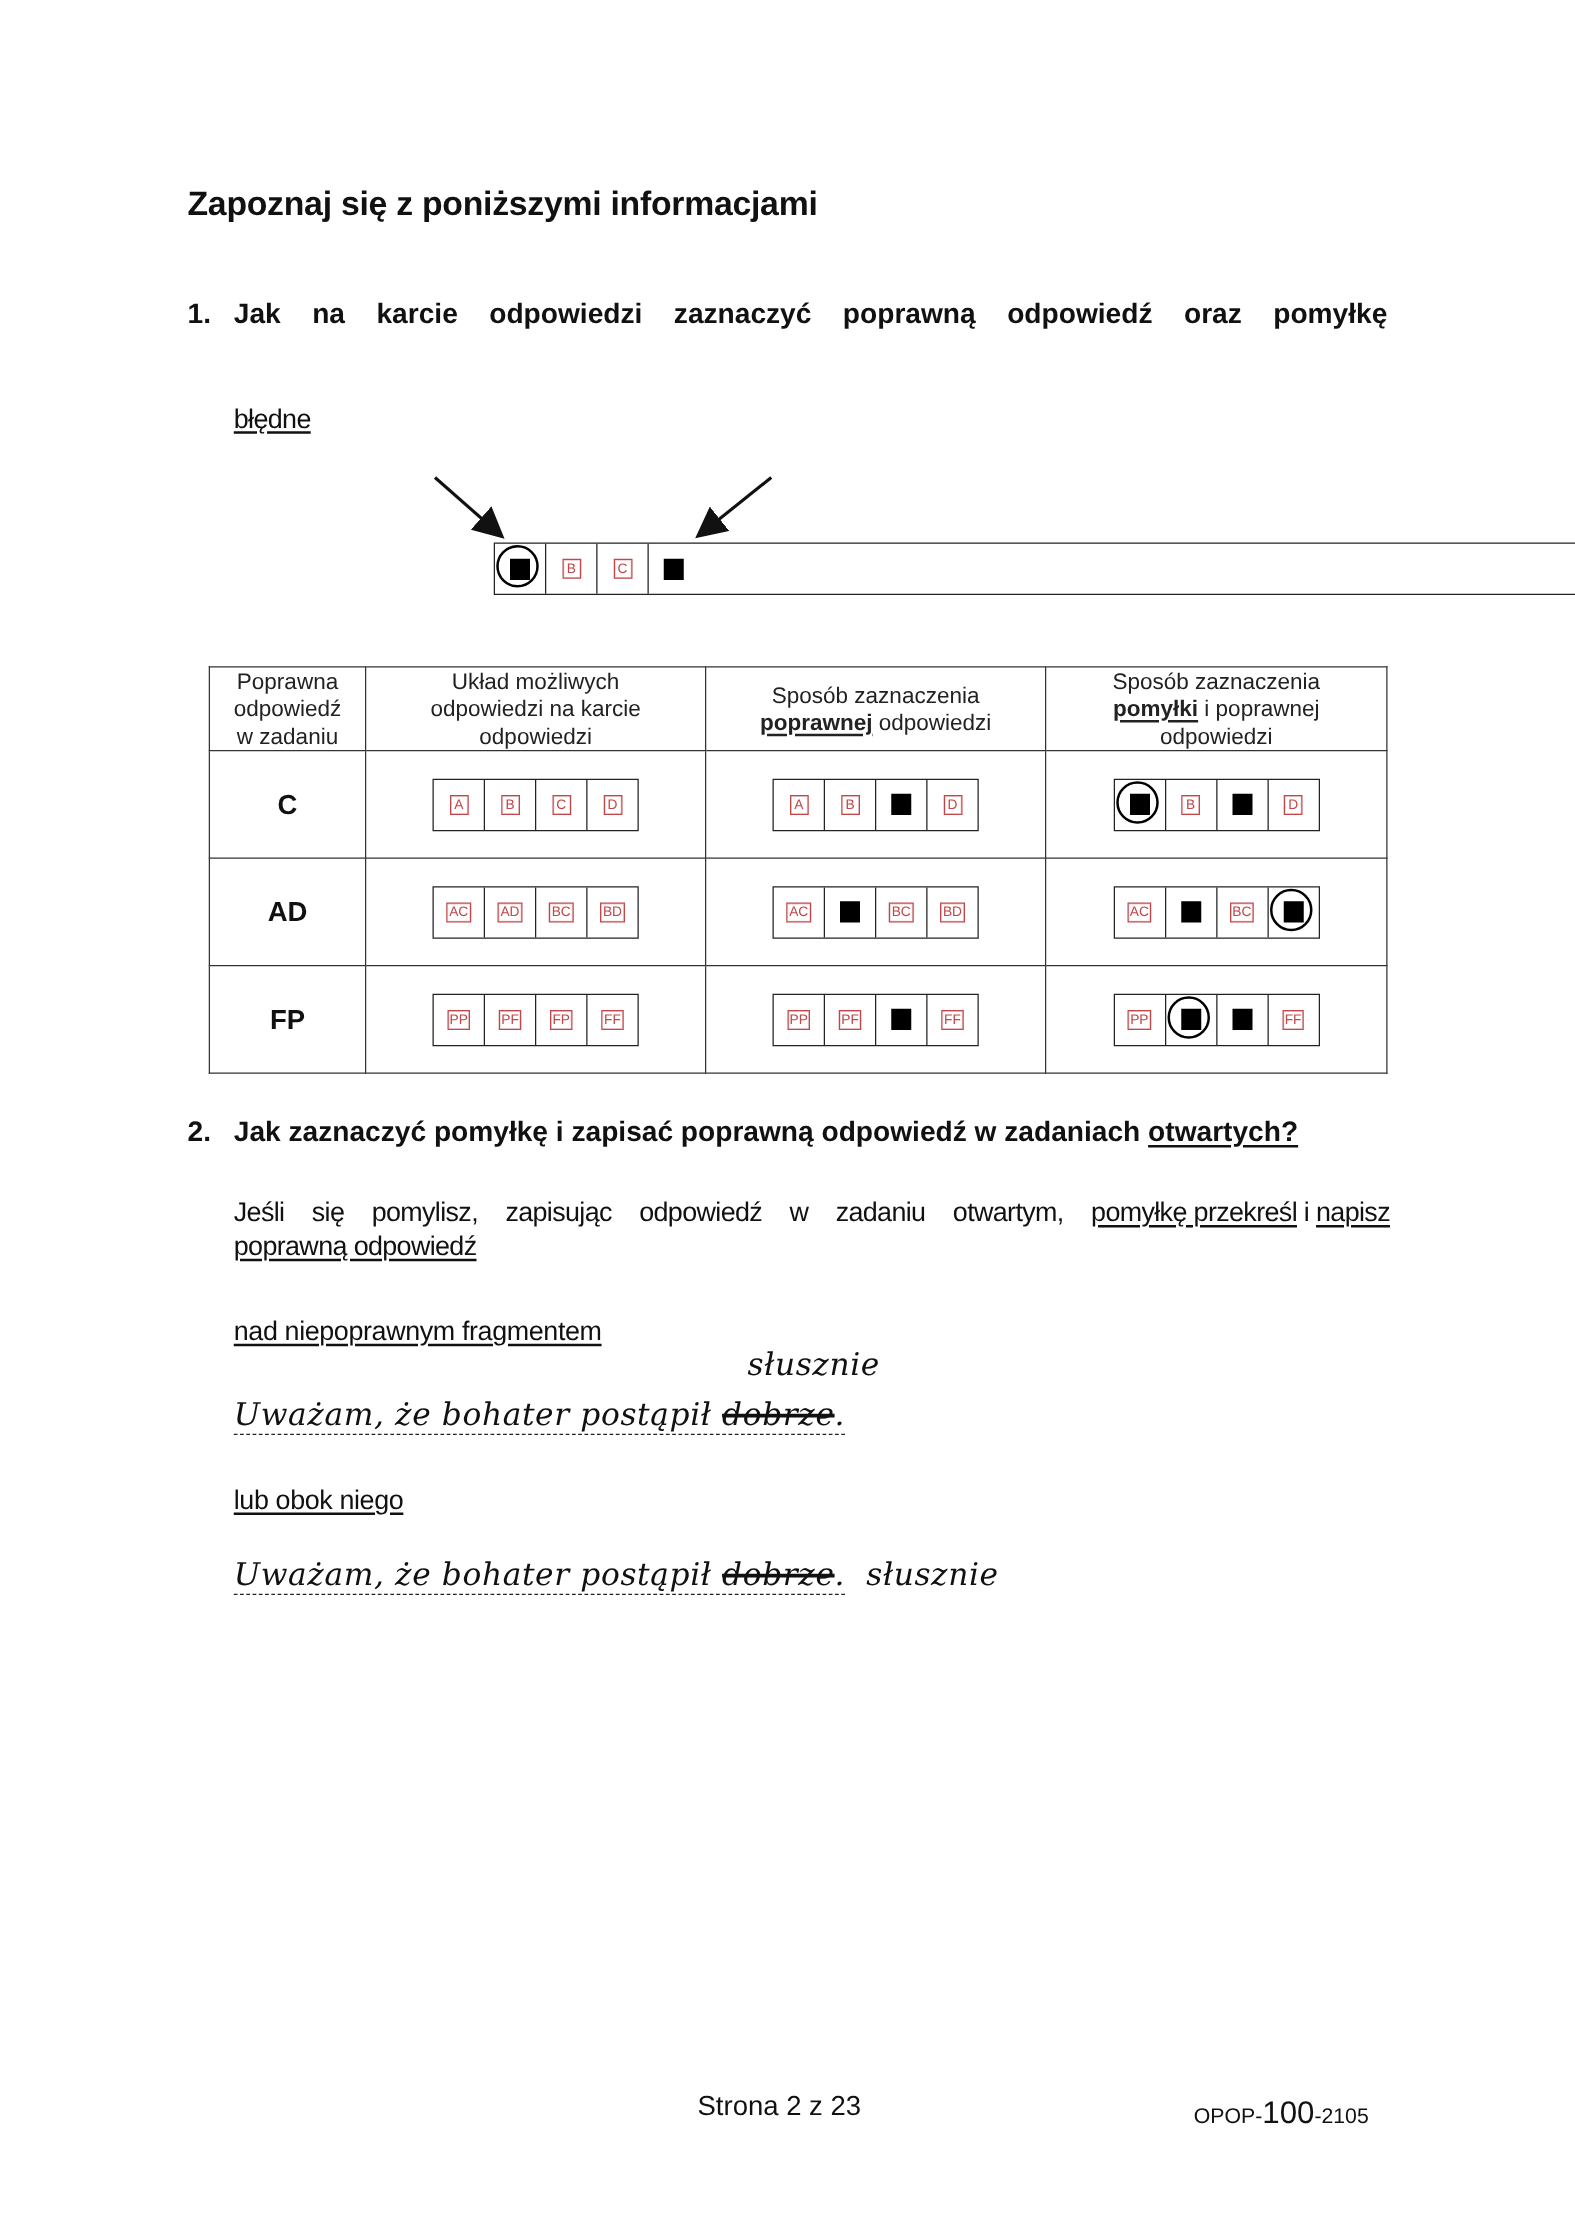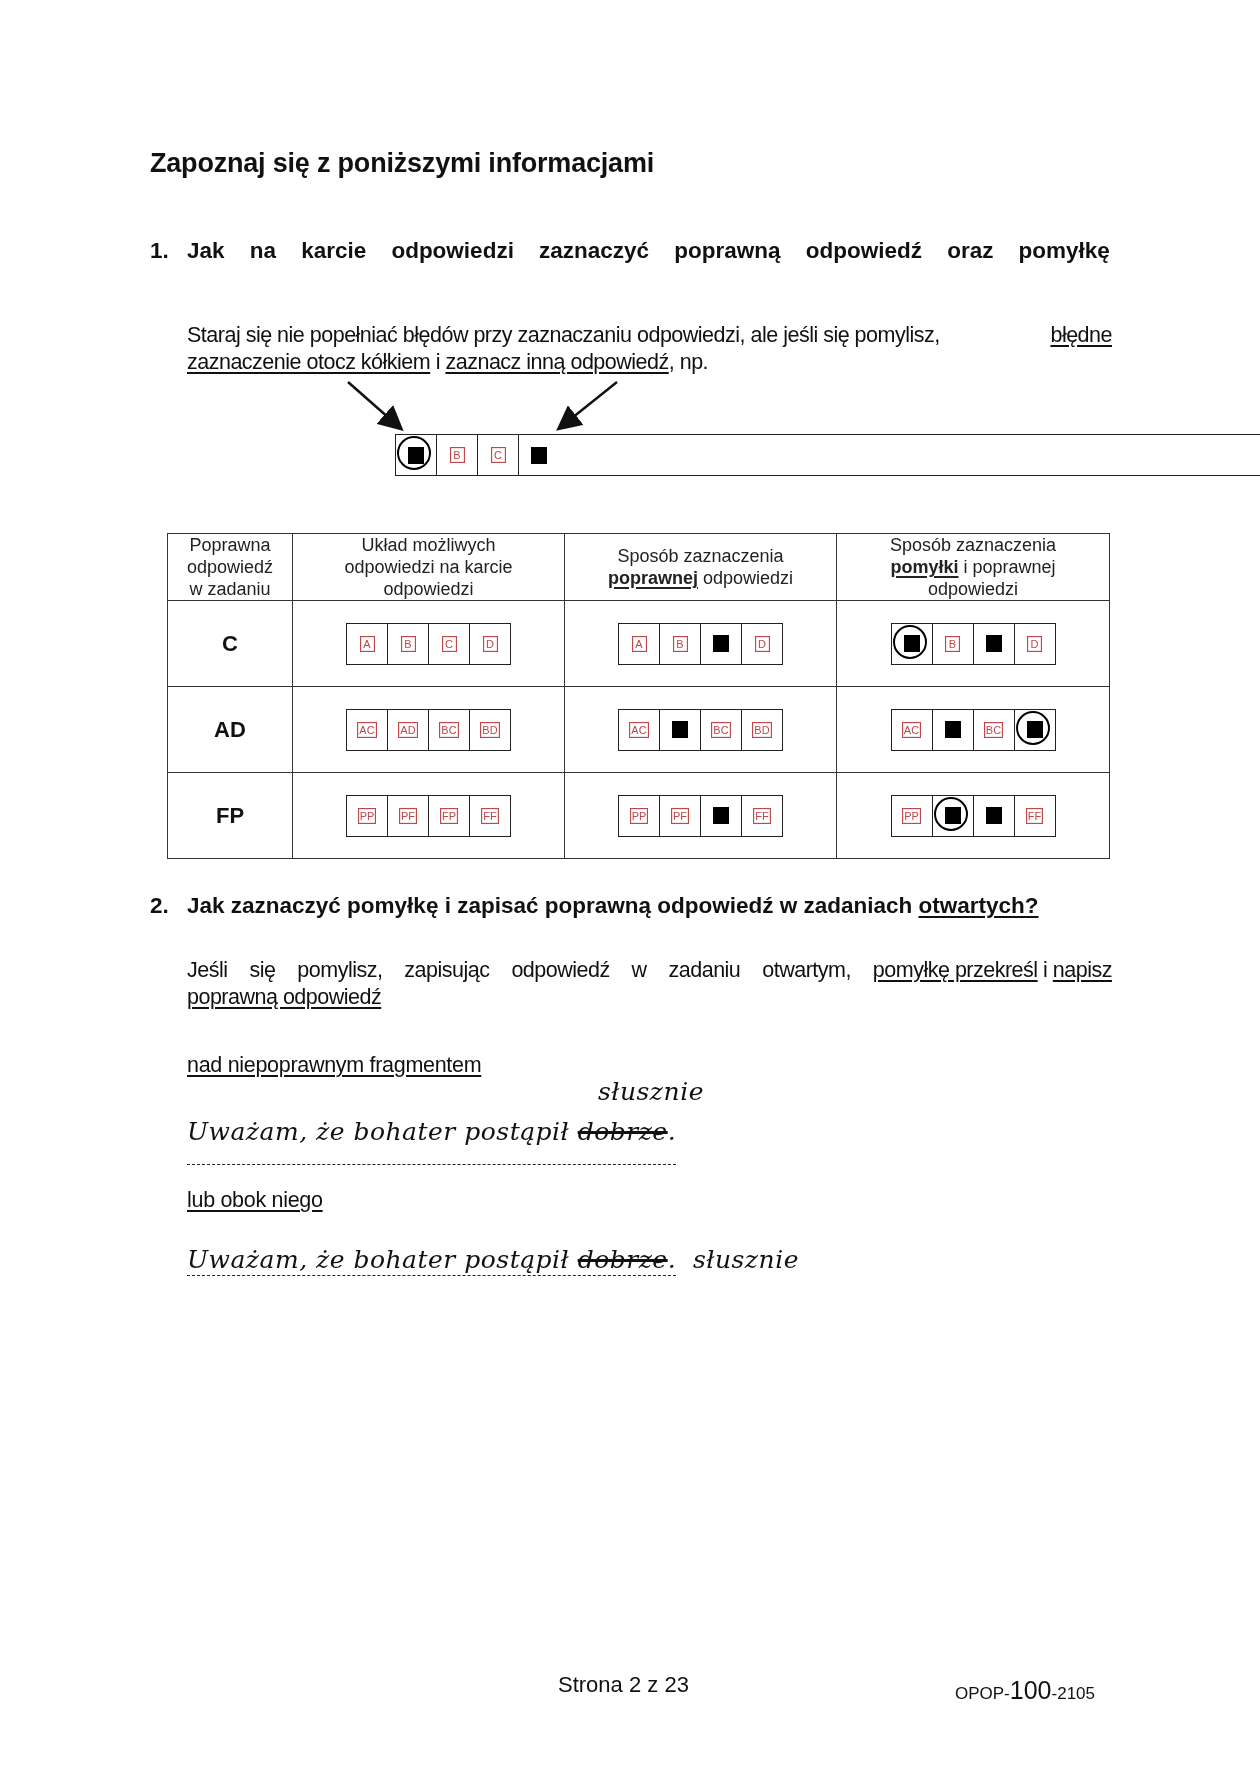--- a/index.html
+++ b/index.html
@@ -27,21 +27,21 @@
   table.grid td, table.grid th { border: 1.5px solid #333; padding: 0; text-align: center; vertical-align: middle; position: relative; }
   table.grid th { font-weight: normal; font-size: 18px; line-height: 22px; height: 66px; color: #222; }
   table.grid td { height: 85px; }
   .ans { font-size: 22px; font-weight: bold; }
   .cellstrip { display: inline-flex; }
   .q2 { top: 893px; }
   .p2 { top: 957px; width: 925px; }
   .p2 .line1 { display: flex; justify-content: space-between; }
   .sub { left: 187px; font-size: 21.5px; letter-spacing: -0.3px; }
   .hand { font-family: "DejaVu Serif", serif; font-style: italic; font-size: 25px; letter-spacing: 0.5px; }
-  .hand-line { left: 187px; border-bottom: 1.5px dashed #222; padding-bottom: 18px; text-align: right; }
+  .hand-line { left: 187px; border-bottom: 1.5px dashed #222; padding-bottom: 1px; text-align: right; }
   .strike { text-decoration: line-through; text-decoration-thickness: 3px; }
   .footer-page { left: 558px; top: 1672px; font-size: 22px; }
   .footer-code { left: 955px; top: 1676px; font-size: 17px; }
   .footer-code .big { font-size: 25px; }
 </style>
 </head>
 <body>
 
 <div class="abs title">Zapoznaj się z poniższymi informacjami</div>
 
@@ -57,24 +57,22 @@
         <span>poprawną</span>
         <span>odpowiedź</span>
         <span>oraz</span>
         <span>pomyłkę</span>
       </div>
   </div>
 </div>
 
 <div class="abs para p1">
   <div class="line1">
-    <span>Staraj się nie popełniać błędów przy zaznaczaniu odpowiedzi, ale jeśli się pomylisz,</span>
     <span class="u">błędne</span>
   </div>
-  <div><span class="u">zaznaczenie otocz kółkiem</span><span> i </span><span class="u">zaznacz inną odpowiedź</span><span>, np.</span></div>
 </div>
 
 <svg class="abs arrow-svg" width="290" height="60">
   <defs>
     <marker id="ah" markerWidth="10" markerHeight="10" refX="7" refY="5" orient="auto">
       <path d="M0,0 L10,5 L0,10 z" fill="#111"></path>
     </marker>
   </defs>
   <line x1="8" y1="4" x2="58" y2="48" stroke="#111" stroke-width="2.5" marker-end="url(#ah)"></line>
   <line x1="277" y1="4" x2="222" y2="48" stroke="#111" stroke-width="2.5" marker-end="url(#ah)"></line>

